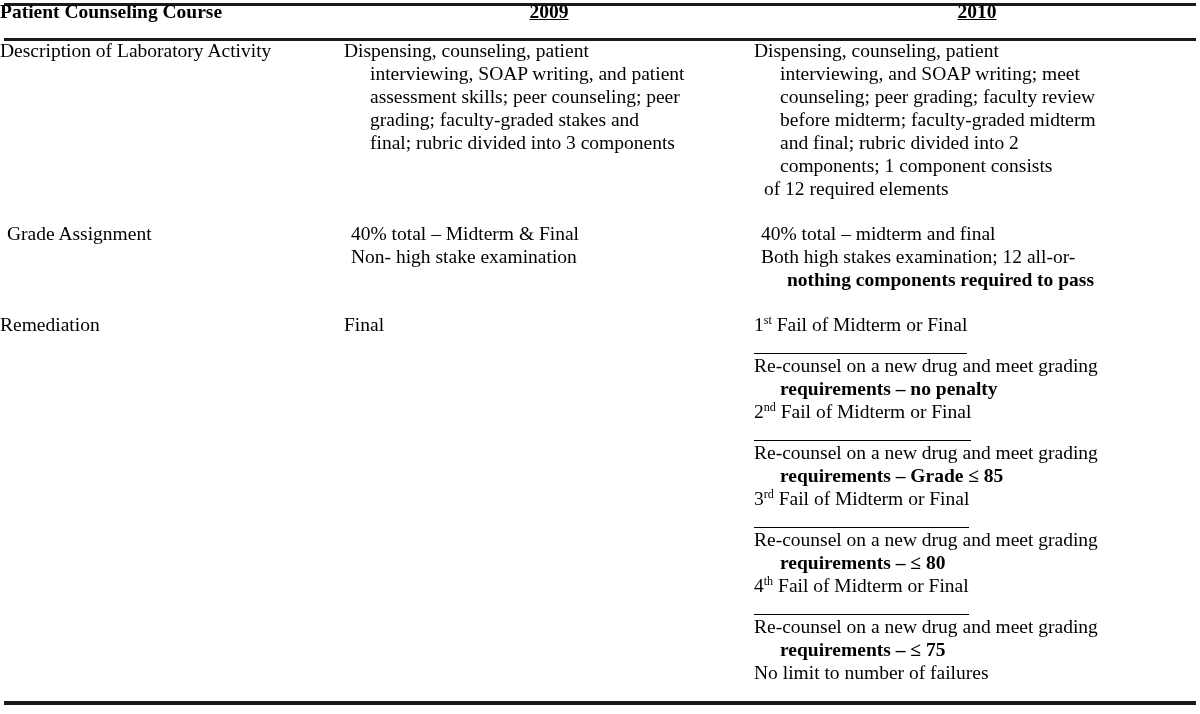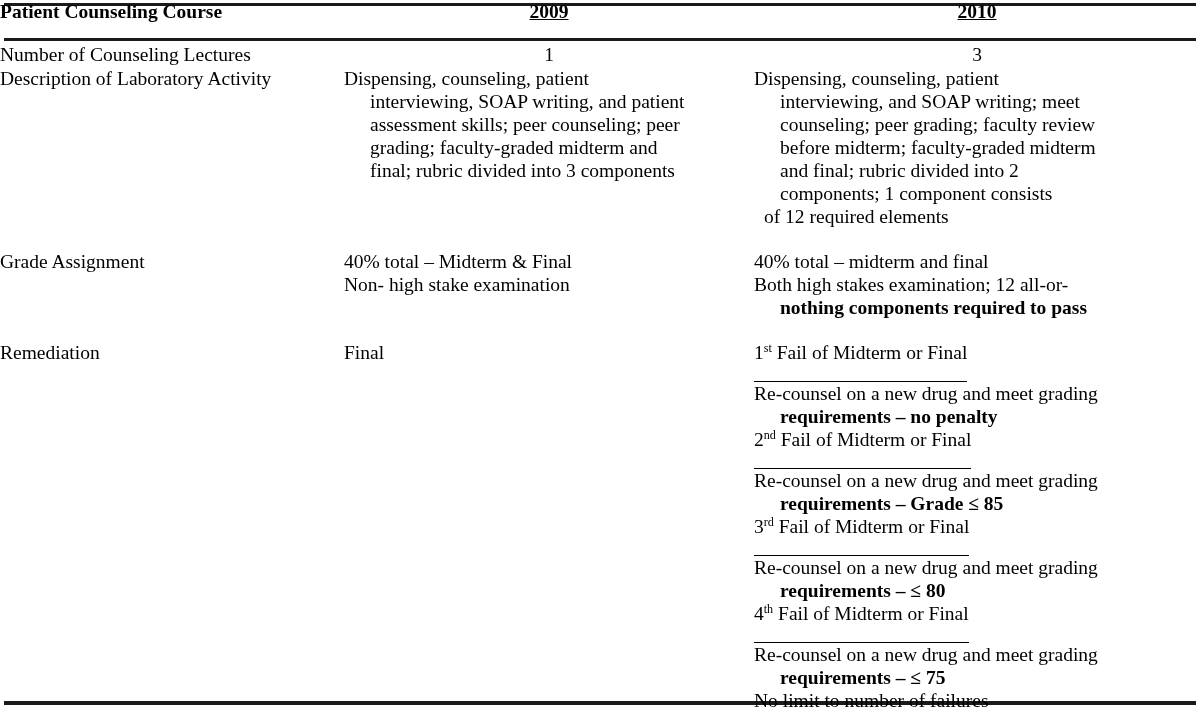--- a/index.html
+++ b/index.html
@@ -77,21 +77,21 @@
   .cell-2009 { padding-left: 8px; padding-right: 6px; }
   .cell-2010 { padding-left: 34px; padding-right: 6px; }
 
   .num {
     text-align: center;
     display: block;
   }
 
   tr.r-lectures td { padding-top: 5px; }
   tr.r-desc td     { padding-top: 1px; }
-  tr.r-grade td    { padding-top: 22px; }
+  tr.r-grade td    { padding-top: 22px; padding-left: 7px; }
   tr.r-remed td    { padding-top: 22px; }
 
   
   .para {
     margin: 0;
     text-indent: 0;
     padding-left: 26px;
   }
   .para > .first {
     display: block;
@@ -136,38 +136,29 @@
     <thead>
       <tr class="hdr-row">
         <th class="hdr-label">Patient Counseling Course</th>
         <th class="hdr-year hdr-2009">2009</th>
         <th class="hdr-year hdr-2010">2010</th>
       </tr>
     </thead>
 
     <tbody>
 
-      <tr class="r-lectures">
-        <td class="lbl">Number of Counseling Lectures</td>
-        <td>
-          <span class="num">1</span>
-        </td>
-        <td>
-          <span class="num">3</span>
-        </td>
-      </tr>
 
       <tr class="r-desc">
         <td class="lbl">Description of Laboratory Activity</td>
         <td class="cell-2009">
           <p class="para">
               <span class="line first">Dispensing, counseling, patient</span>
               <span class="line">interviewing, SOAP writing, and patient</span>
               <span class="line">assessment skills; peer counseling; peer</span>
-              <span class="line">grading; faculty-graded midterm and</span>
+              <span class="line">grading; faculty-graded stakes and</span>
               <span class="line">final; rubric divided into 3 components</span>
             </p>
         </td>
         <td class="cell-2010">
           <p class="para">
               <span class="line first">Dispensing, counseling, patient</span>
               <span class="line">interviewing, and SOAP writing; meet</span>
               <span class="line">counseling; peer grading; faculty review</span>
               <span class="line">before midterm; faculty-graded midterm</span>
               <span class="line">and final; rubric divided into 2</span>

